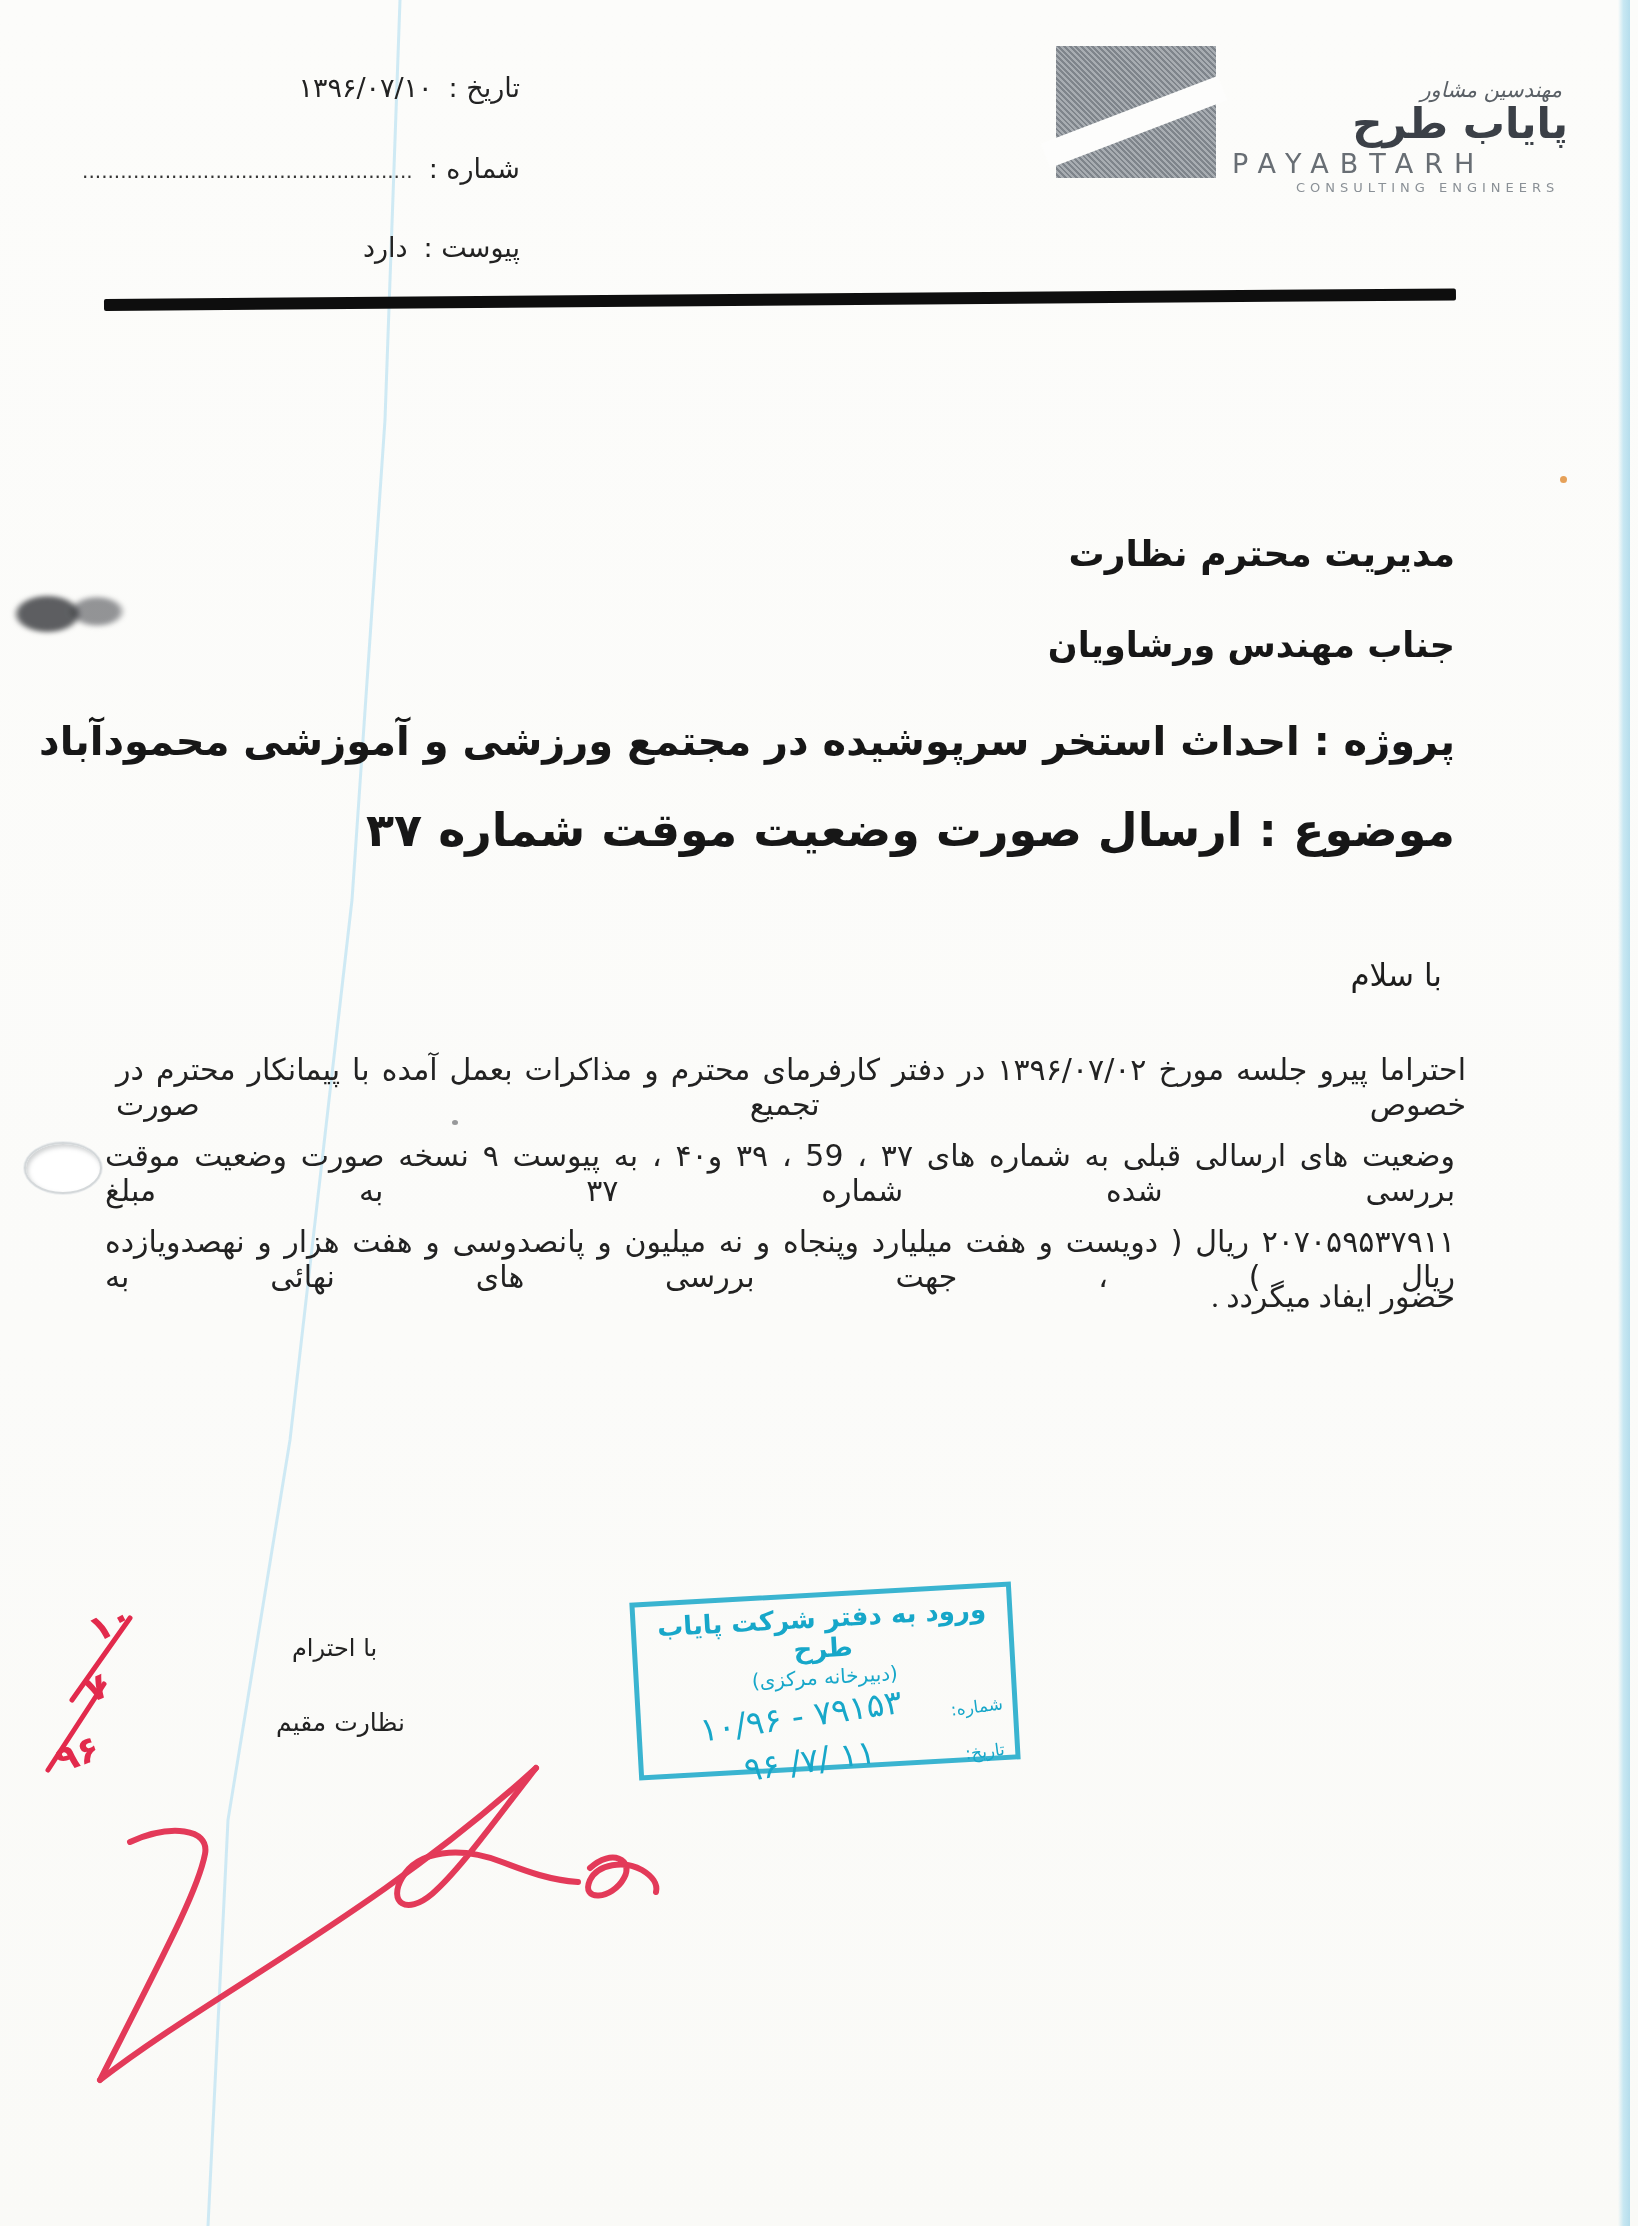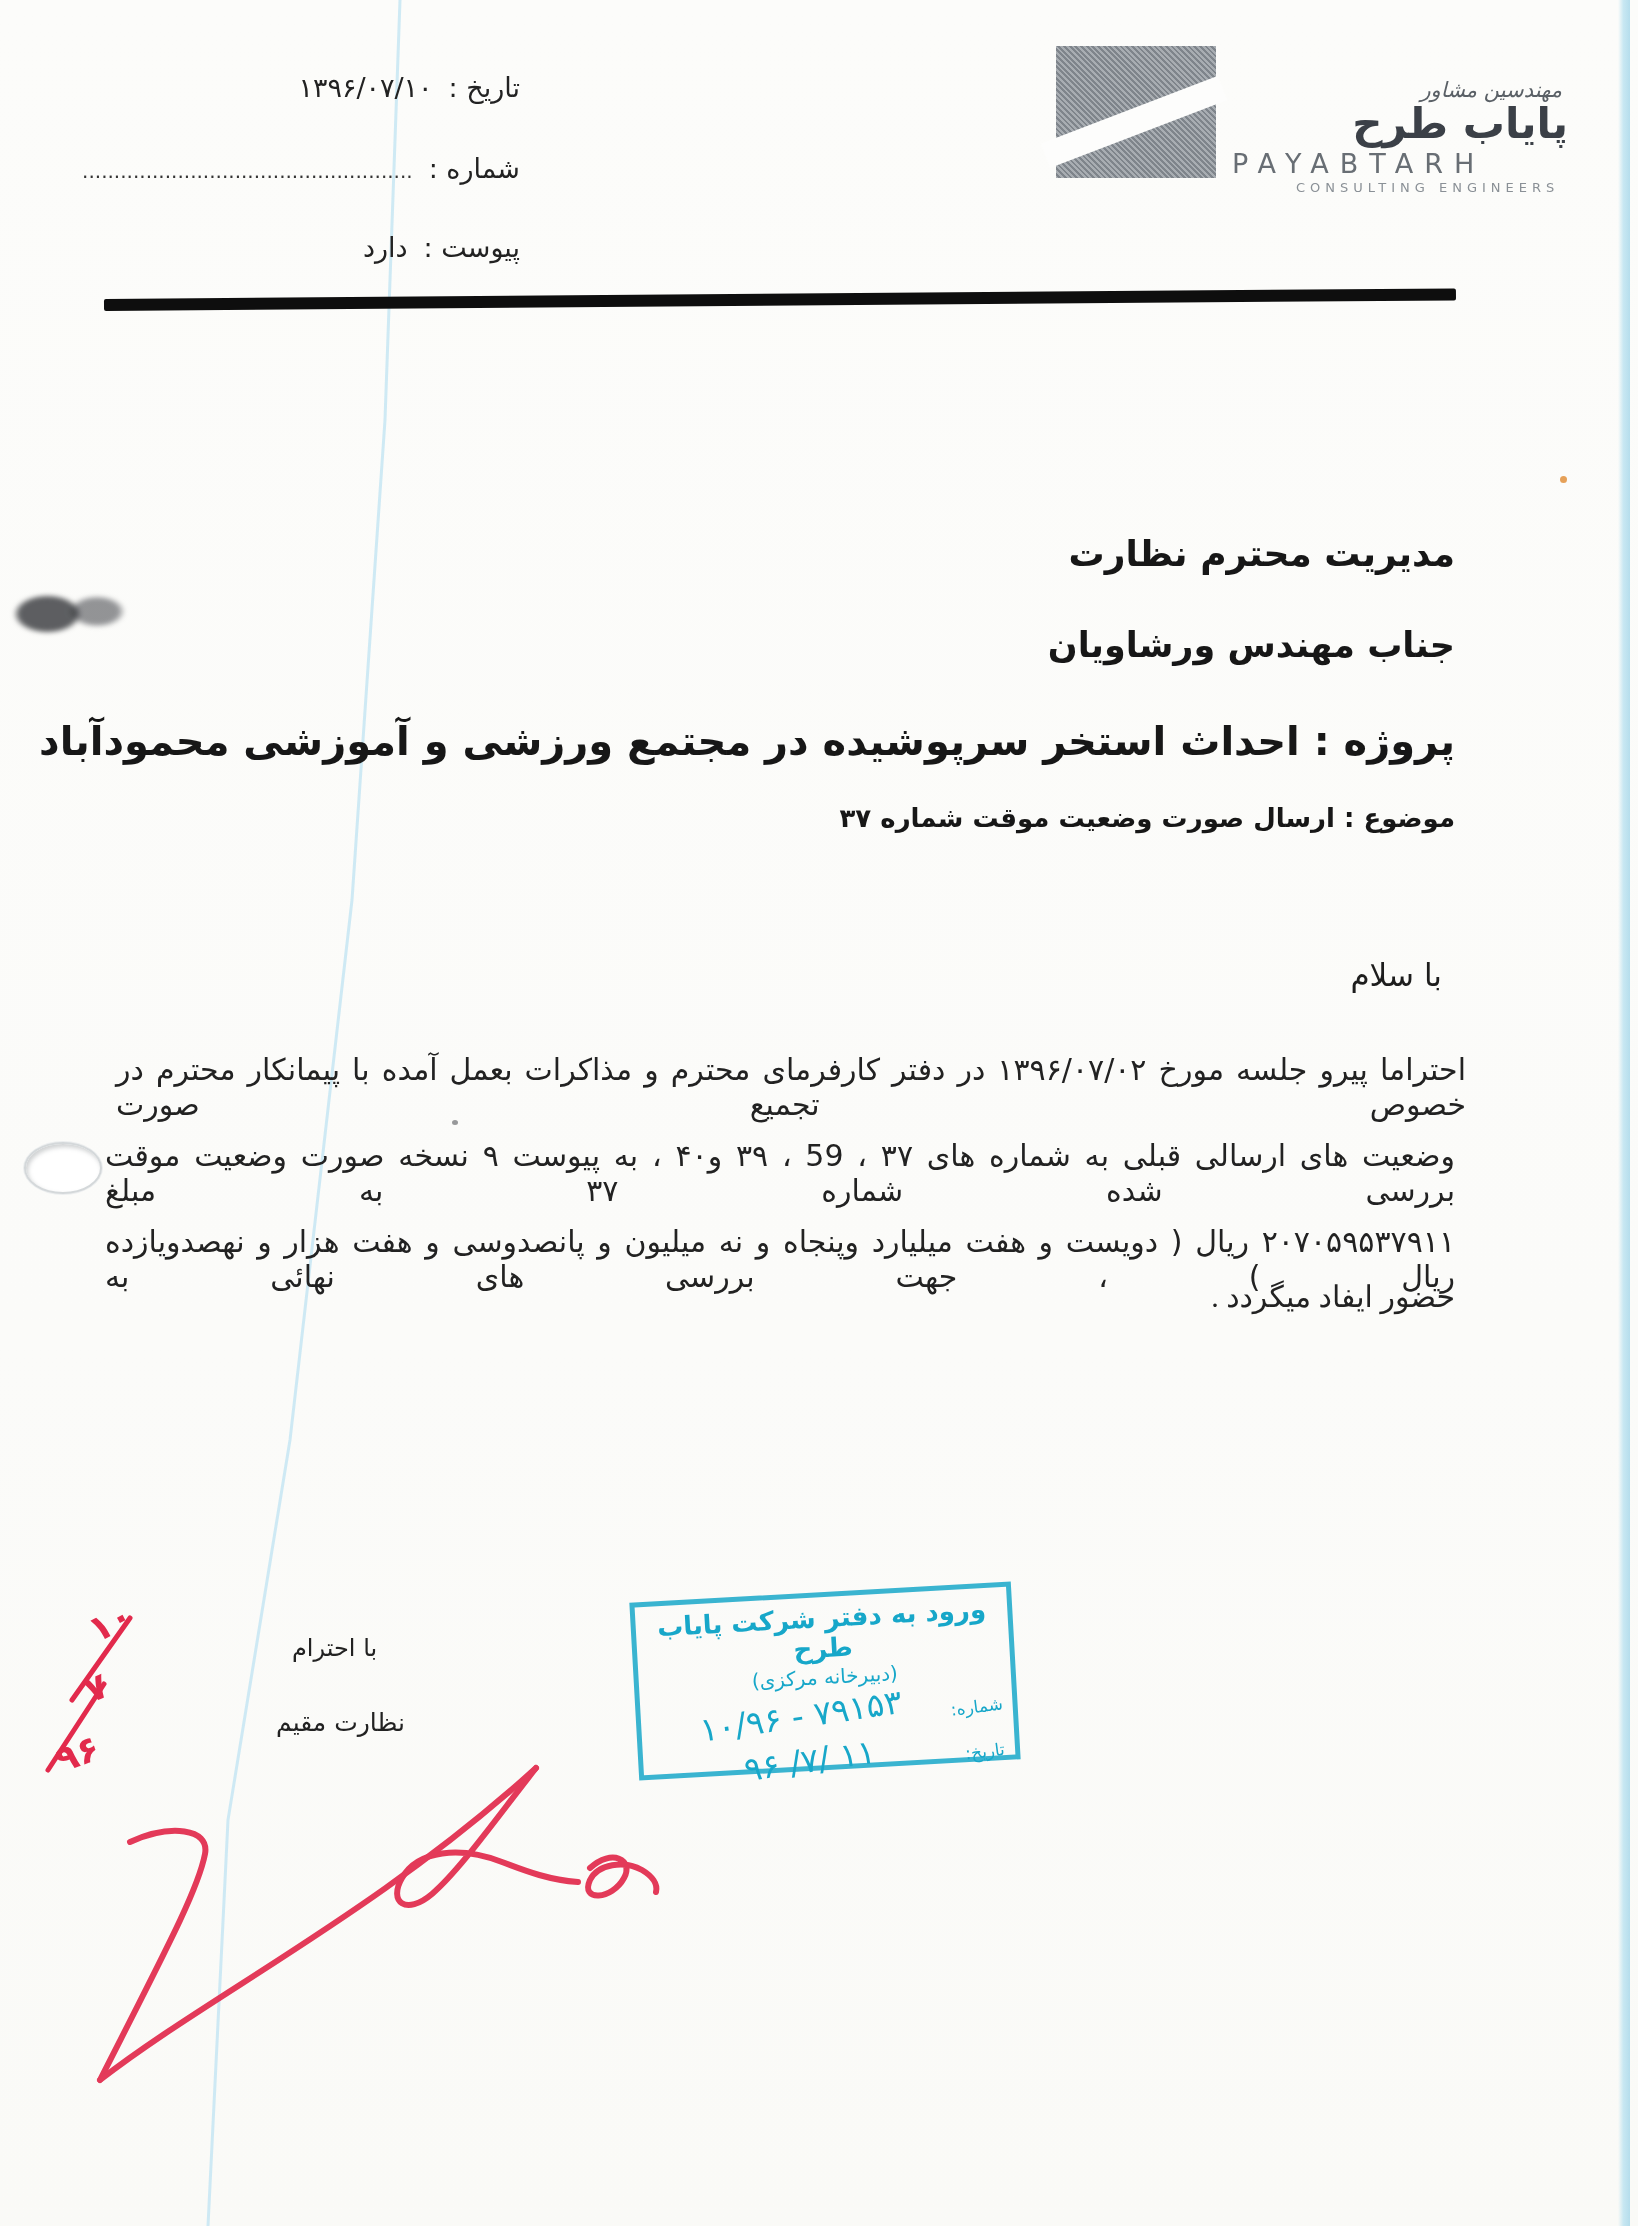--- a/index.html
+++ b/index.html
@@ -30,21 +30,21 @@
   .logo-en-sub{font-size:13px;color:#8a9096;letter-spacing:5px;margin-top:1px;padding-left:64px;}
   
   .rule{left:104px;top:299px;width:1352px;height:12px;background:#0e0e0e;
     transform:rotate(-0.45deg);transform-origin:left center;border-radius:2px;}
   
   .h-line{right:183px;direction:rtl;text-align:right;font-weight:bold;color:#171717;white-space:nowrap;}
   .h1{top:441px;font-size:34px;}
   .h2{top:533px;font-size:36px;}
   .h3{top:625px;font-size:35px;}
   .h4{top:718px;font-size:40px;}
-  .h5{top:803px;font-size:26px;}
+  .h5{top:803px;font-size:46px;}
   .salutation{right:196px;top:957px;direction:rtl;font-size:31px;color:#1d1d1d;}
   
   .body-line{left:105px;width:1350px;direction:rtl;font-size:30px;color:#222;
     text-align:justify;text-align-last:justify;white-space:normal;}
   .bl1{top:1052px;margin-left:11px;}
   .bl2{top:1138px;}
   .bl3{top:1224px;}
   .bl4{top:1279px;text-align-last:right;font-family:Liberation Serif, serif;}
   
   .closing{left:292px;top:1634px;direction:rtl;font-size:24px;color:#222;}

